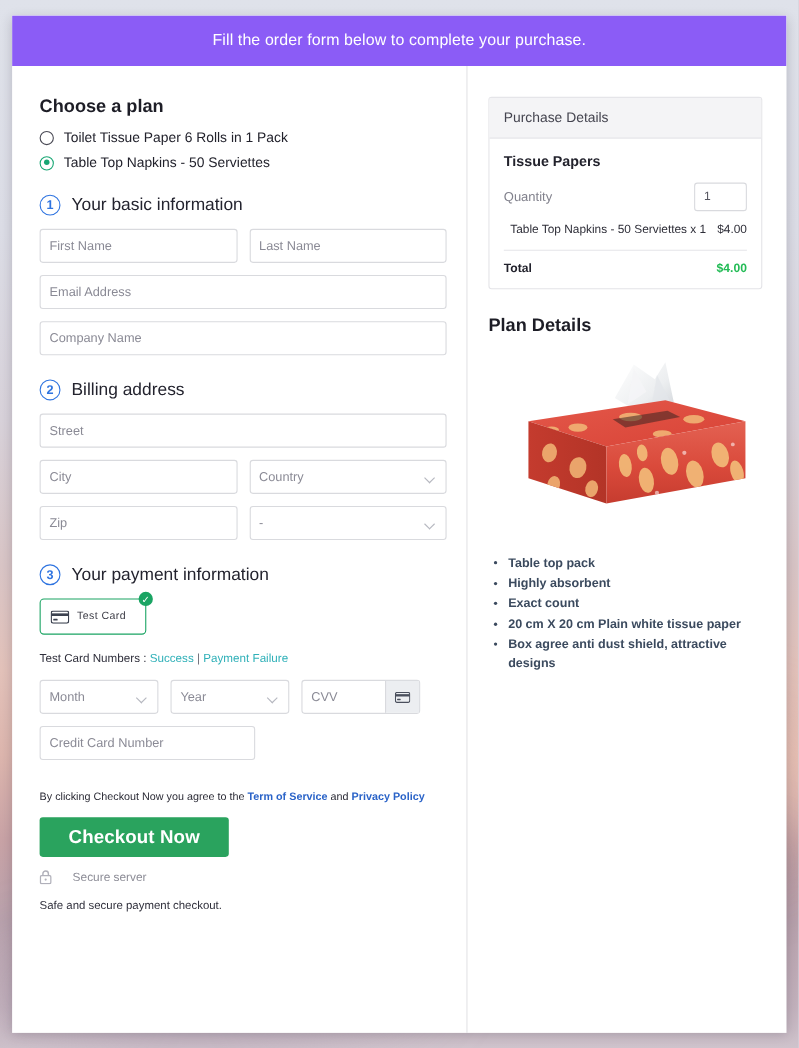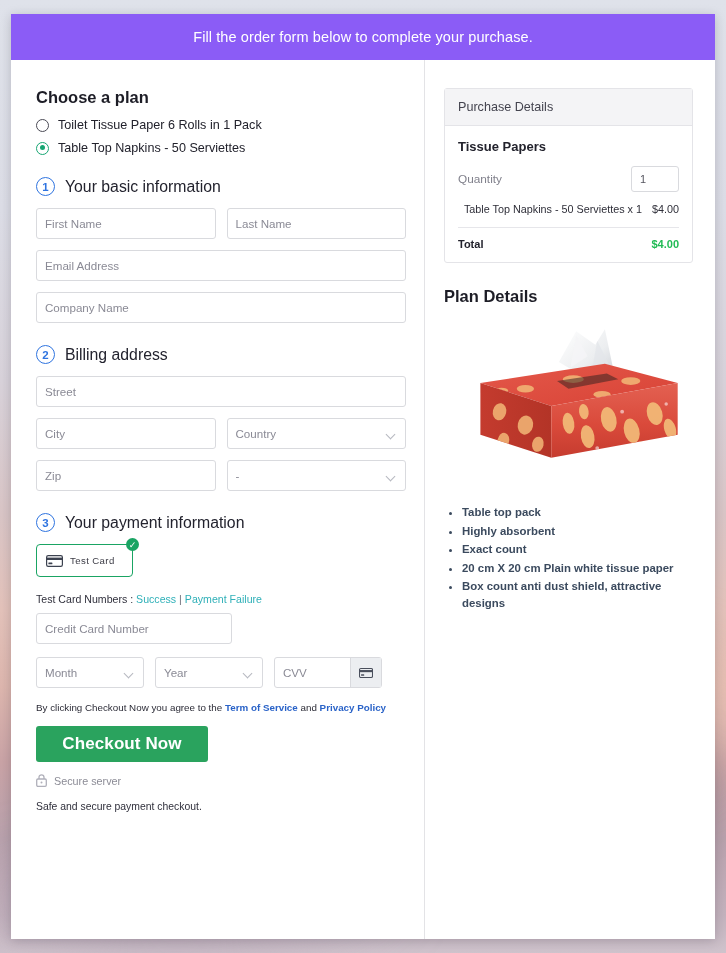--- a/index.html
+++ b/index.html
@@ -113,29 +113,29 @@
     width: 13px; height: 13px; border-radius: 50%;
     background: #1aa463; color: #fff; font-size: 9px;
     display: flex; align-items: center; justify-content: center;
   }
   .tc-lbl { font-size: 9.6px; color: #3c3c46; letter-spacing: .4px; }
 
   .testnums { font-size: 10.6px; color: #30303c; margin: 16px 0 8px 0; }
   .testnums a { color: #2fb0b8; text-decoration: none; }
   .sep { color: #6d6d78; }
 
-  .terms { font-size: 9.8px; color: #2b2b36; margin: 14px 0 13px 0; }
+  .terms { font-size: 9.8px; color: #2b2b36; margin: 28px 0 13px 0; }
   .terms a { color: #2a63c8; text-decoration: none; font-weight: 600; }
 
   #checkout {
     width: 172px; height: 36px; background: #2aa35e; border: none;
     border-radius: 3px; color: #fff; font-size: 17px; font-weight: 700;
     cursor: pointer; letter-spacing: .1px;
   }
-  .secure { display: flex; align-items: flex-end; gap: 7px; margin: 12px 0 14px 0; }
+  .secure { display: flex; align-items: flex-end; gap: 19px; margin: 12px 0 14px 0; }
   .secure-lbl { font-size: 10.8px; color: #8c8c96; }
   .safe { font-size: 10.4px; color: #30303c; margin: 14px 0 0 0; }
 
   
   #purchase { border: 1px solid #e4e4e8; border-radius: 3px; }
   #purchase .hd {
     background: #f4f4f6; border-bottom: 1px solid #e4e4e8;
     padding: 11px 13px; font-size: 12.6px; color: #44444f;
   }
   #purchase .bd { padding: 13px 13px 12px 13px; }
@@ -242,24 +242,20 @@
         </svg>
         <span class="tc-lbl">Test Card</span>
         <span class="tick">✓</span>
       </div>
 
       <div class="testnums">
         <span>Test Card Numbers :</span>
         <a href="#">Success</a>
         <span class="sep">|</span>
         <a href="#">Payment Failure</a>
-      </div>
-
-      <div class="row">
-        <div class="fld" style="width:196px;">Credit Card Number</div>
       </div>
 
       <div class="row" style="margin-top:13px;">
         <div class="fld" style="width:108px;">
           <span>Month</span>
           <span class="caret"></span>
         </div>
         <div class="fld" style="width:108px;">
           <span>Year</span>
           <span class="caret"></span>
@@ -267,20 +263,24 @@
         <div class="fld" style="width:108px; padding-right:0;">
           <span style="flex:1;">CVV</span>
           <span style="width:31px; height:29px; background:#eceef1; border-left:1px solid #d9dade; display:flex; align-items:center; justify-content:center;">
             <svg width="14" height="10" viewBox="0 0 17 12">
               <rect x="0.6" y="0.6" width="15.8" height="10.8" rx="1.6" fill="none" stroke="#4a4f5c" stroke-width="1.3"></rect>
               <rect x="0.6" y="2.4" width="15.8" height="2.6" fill="#4a4f5c"></rect>
               <rect x="2.4" y="7.6" width="4" height="1.6" rx="0.5" fill="#4a4f5c"></rect>
             </svg>
           </span>
         </div>
+      </div>
+
+      <div class="row">
+        <div class="fld" style="width:196px;">Credit Card Number</div>
       </div>
 
       <div class="terms">
         <span>By clicking Checkout Now you agree to the</span>
         <a href="#">Term of Service</a>
         <span>and</span>
         <a href="#">Privacy Policy</a>
       </div>
 
       <button id="checkout">Checkout Now</button>
@@ -394,17 +394,17 @@
           <circle cx="214" cy="126" r="2"></circle>
             <circle cx="232" cy="84" r="1.8"></circle>
         </g>
       </svg>
 
       <ul class="feat">
         <li>Table top pack</li>
         <li>Highly absorbent</li>
         <li>Exact count</li>
         <li>20 cm X 20 cm Plain white tissue paper</li>
-        <li>Box count anti dust shield, attractive designs</li>
+        <li>Box agree anti dust shield, attractive designs</li>
       </ul>
     </div>
   </div>
 </div>
 
 </body></html>

